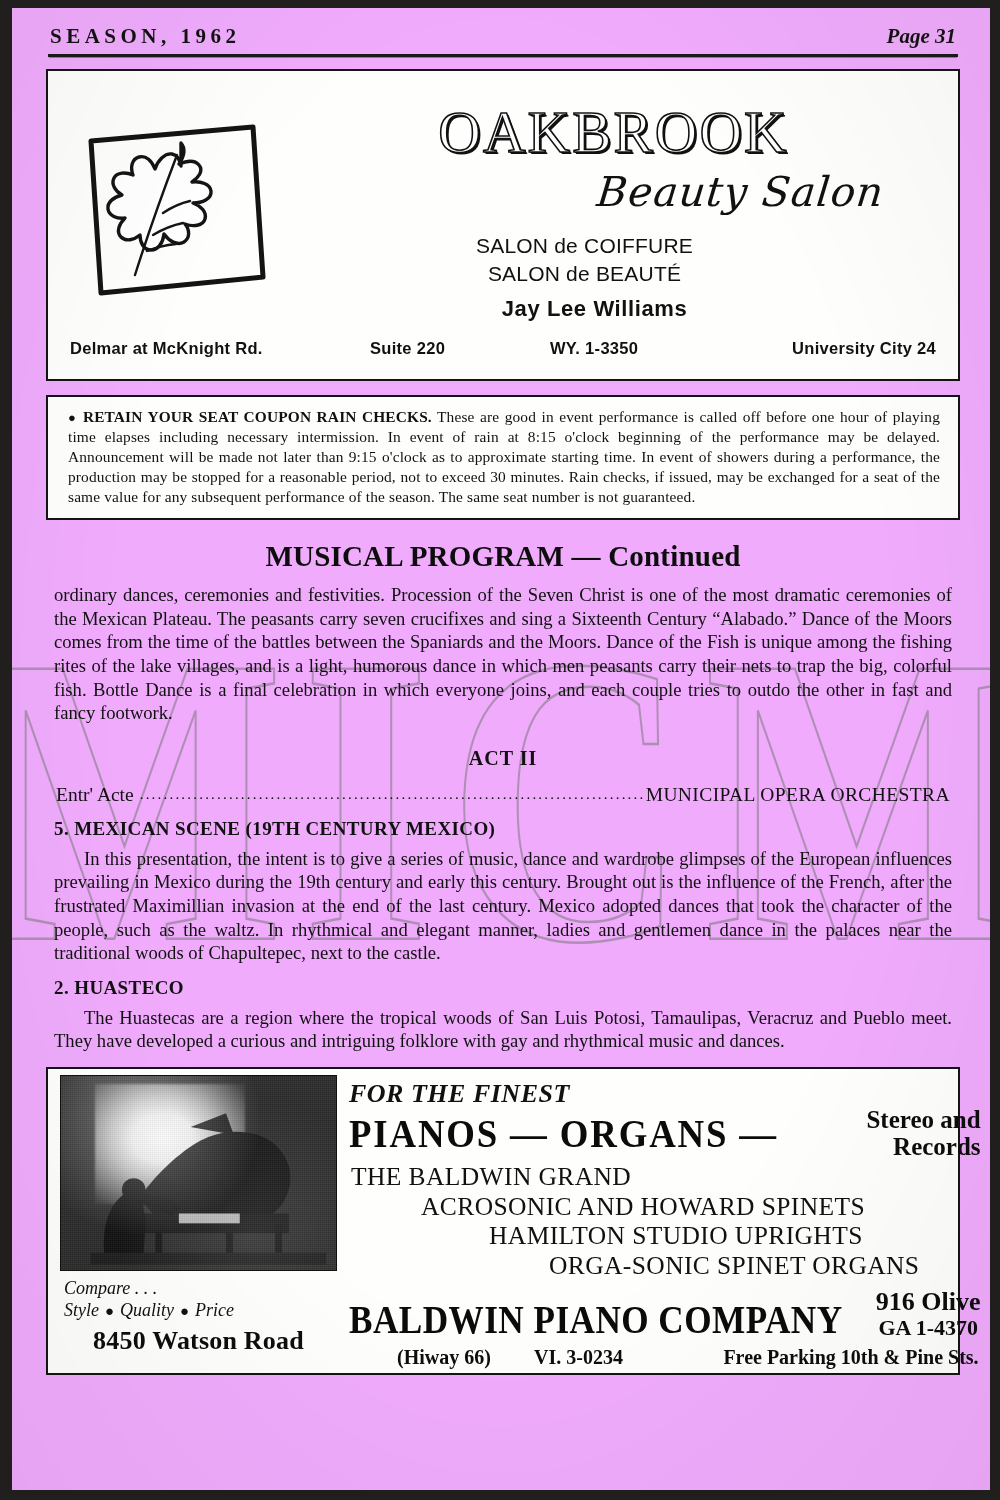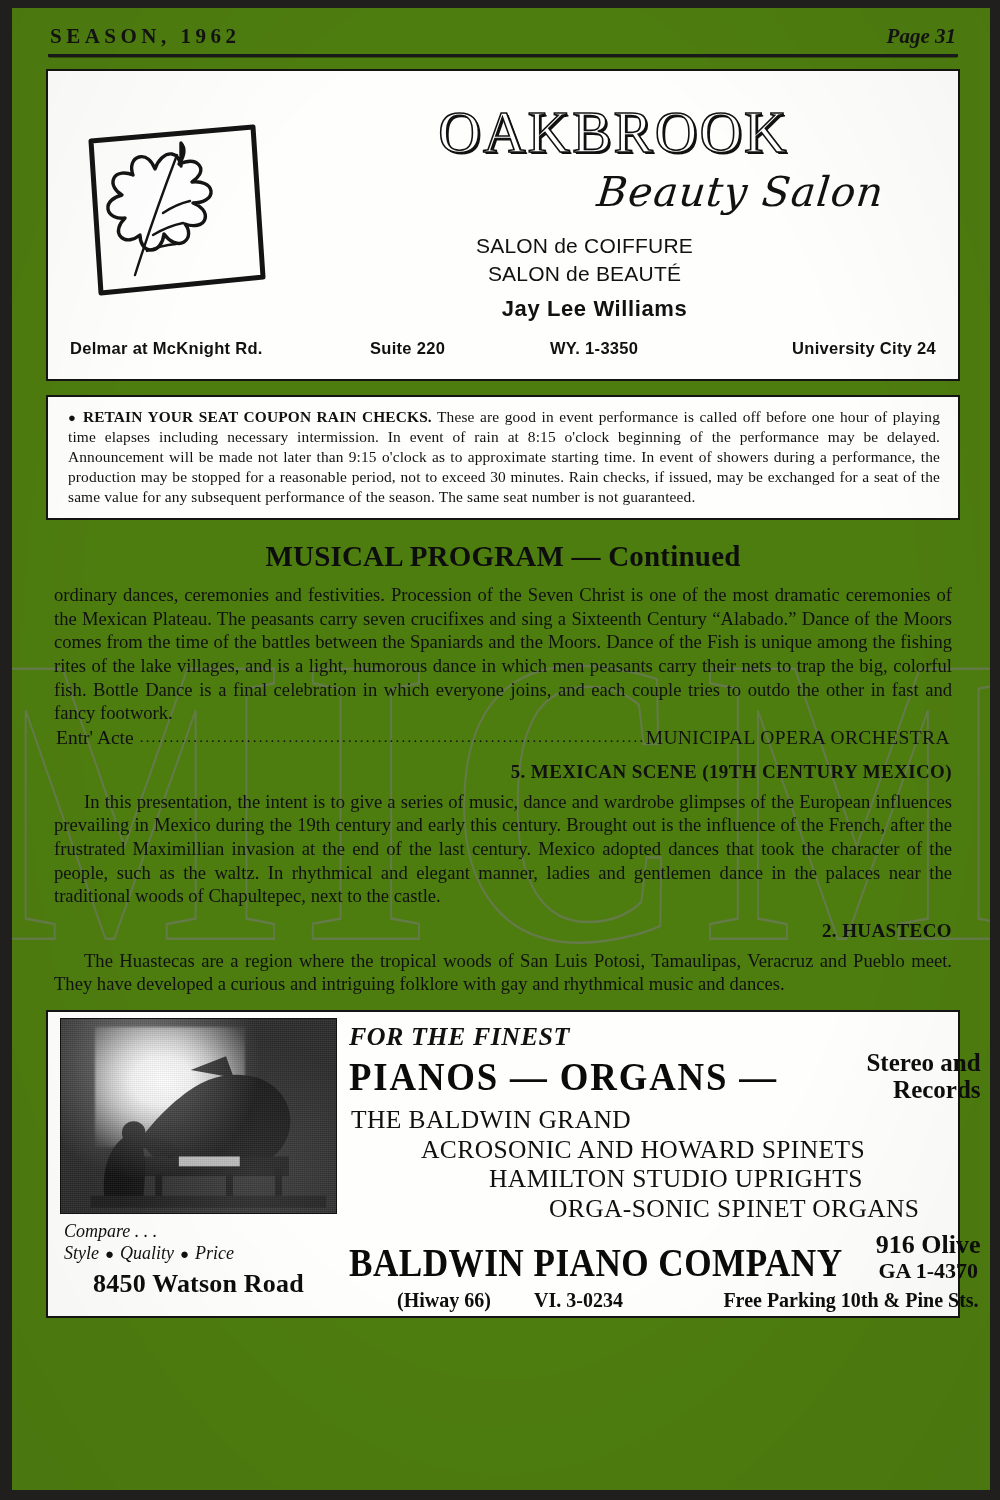--- a/index.html
+++ b/index.html
@@ -12,21 +12,21 @@
 
   
   .page-frame{
     position:absolute; inset:0;
     background:#201f1d;
     padding:8px 10px 10px 12px;
   }
   .page-sheet{
     position:relative;
     width:100%; height:100%;
-    background:#4d7c0f;
+    background:#f0abfc;
     overflow:hidden;
   }
 
   
   .scan-tint{
     position:absolute; inset:0; pointer-events:none;
     background:
       radial-gradient(ellipse at 50% 45%, rgba(255,255,255,0) 55%, rgba(0,0,0,.045) 100%);
     mix-blend-mode:multiply;
   }
@@ -178,36 +178,36 @@
     letter-spacing:1px;
     margin:22px 0 8px 0;
     color:#111;
   }
   .entr{
     display:flex; align-items:baseline;
     font-size:19.5px; color:#111;
     margin-bottom:6px;
     padding:0 2px;
   }
-  .entr .nm{ white-space:nowrap; }
+  .entr .nm{ white-space:nowrap;margin-top:6px; }
   .entr .dots{
     flex:1;
     overflow:hidden;
     margin:0 2px 0 6px;
     letter-spacing:2.2px;
     font-size:15px;
     color:#111;
     white-space:nowrap;
     position:relative;
     top:-2px;
   }
   .entr .org{ white-space:nowrap; letter-spacing:.4px; }
 
   .num-head{
-    text-align:right;
+    text-align:left;
     font-size:19px;
     font-weight:700;
     letter-spacing:.4px;
     margin:12px 0 7px 0;
     color:#111;
   }
   .continued{
     text-align:right;
     font-style:italic;
     font-weight:700;
@@ -449,20 +449,21 @@
   <div class="program">
 
     <div class="watermark">
       <span>MICM</span>
     </div>
 
     <div class="prog-title">MUSICAL PROGRAM — Continued</div>
 
     <div class="prog-p">ordinary dances, ceremonies and festivities. Procession of the Seven Christ is one of the most dramatic ceremonies of the Mexican Plateau. The peasants carry seven crucifixes and sing a Sixteenth Century “Alabado.” Dance of the Moors comes from the time of the battles between the Spaniards and the Moors. Dance of the Fish is unique among the fishing rites of the lake villages, and is a light, humorous dance in which men peasants carry their nets to trap the big, colorful fish. Bottle Dance is a final celebration in which everyone joins, and each couple tries to outdo the other in fast and fancy footwork.</div>
 
+    <div class="act">ACT II</div>
 
     <div class="entr">
       <span class="nm">Entr' Acte</span>
       <span class="dots">..................................................................................................</span>
       <span class="org">MUNICIPAL OPERA ORCHESTRA</span>
     </div>
 
     <div class="num-head">5. MEXICAN SCENE (19TH CENTURY MEXICO)</div>
     <div class="prog-p indent">In this presentation, the intent is to give a series of music, dance and wardrobe glimpses of the European influences prevailing in Mexico during the 19th century and early this century. Brought out is the influence of the French, after the frustrated Maximillian invasion at the end of the last century. Mexico adopted dances that took the character of the people, such as the waltz. In rhythmical and elegant manner, ladies and gentlemen dance in the palaces near the traditional woods of Chapultepec, next to the castle.</div>
 

